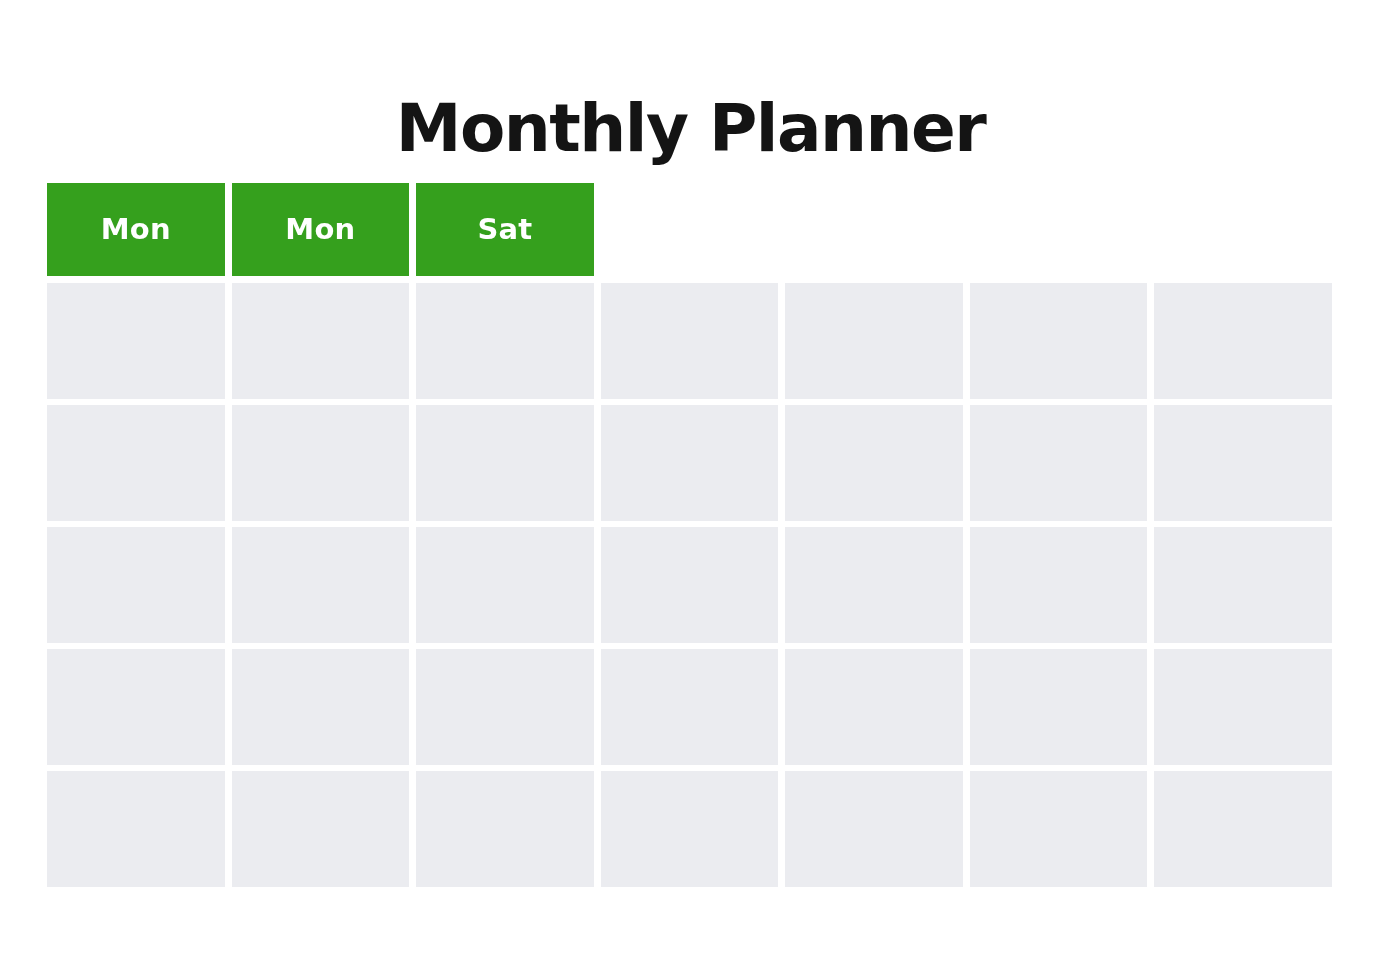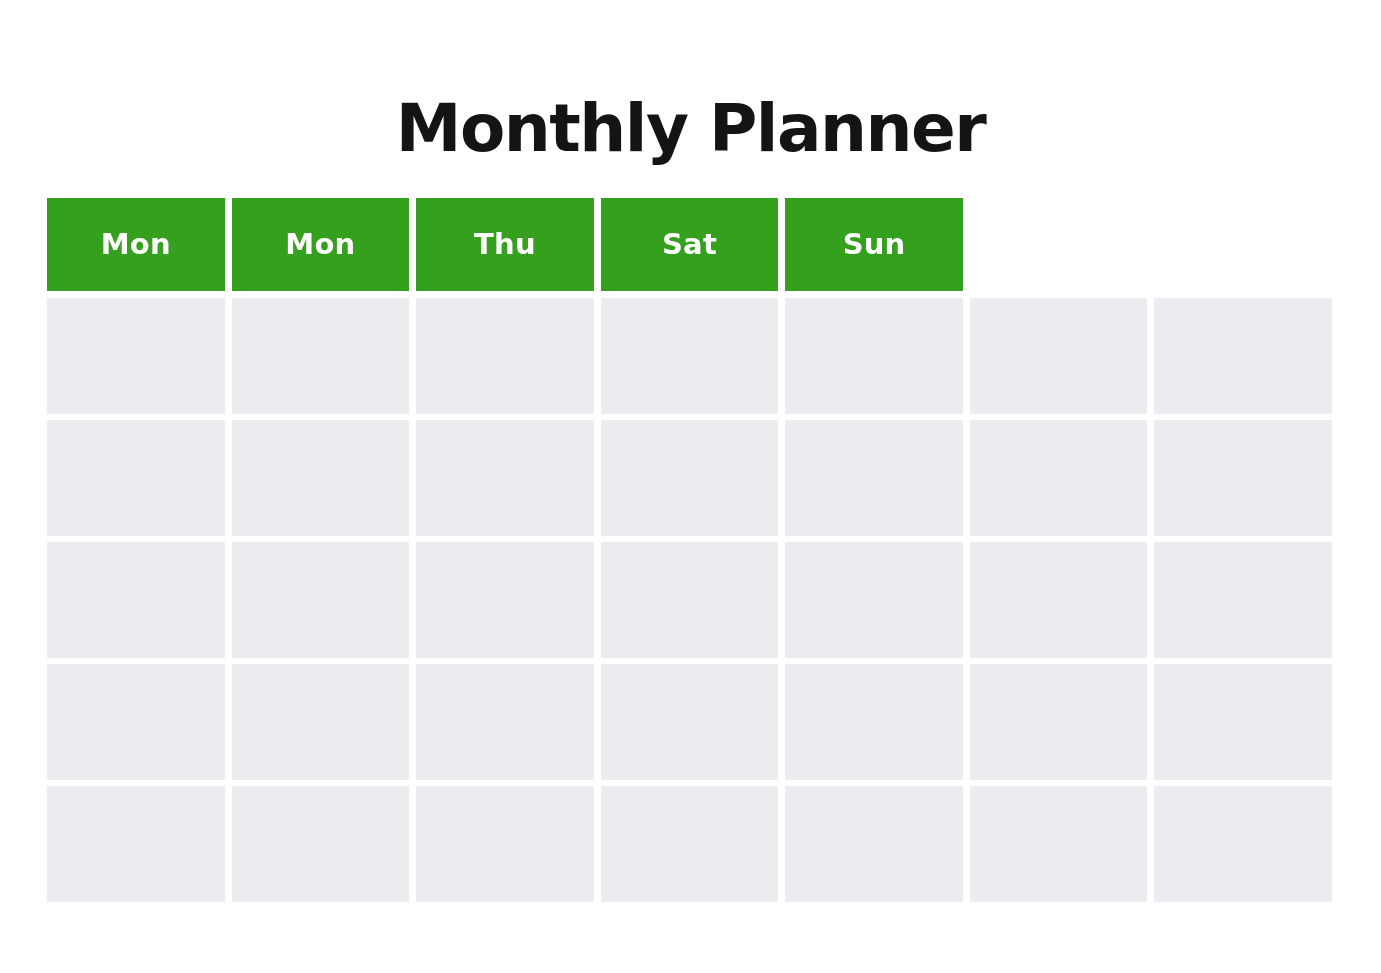--- a/index.html
+++ b/index.html
@@ -34,21 +34,20 @@
     color: #141414;
     line-height: 1;
     white-space: nowrap;
   }
 
   .calendar-grid {
     position: absolute;
     left: 47px;
     top: 183px;
     width: 1285px;
-    margin-top: 15px;
   }
 
   .weekday-header-row {
     display: grid;
     grid-template-columns: repeat(7, 1fr);
     gap: 7px;
     margin-bottom: 7px;
   }
 
   .weekday-header-cell {
@@ -105,28 +104,22 @@
   <div class="calendar-grid">
 
     <div class="weekday-header-row">
       <div class="weekday-header-cell">
         <span class="weekday-label">Mon</span>
       </div>
       <div class="weekday-header-cell">
         <span class="weekday-label">Mon</span>
       </div>
       <div class="weekday-header-cell">
-        <span class="weekday-label">Thu</span>
-      </div>
-      <div class="weekday-header-cell">
         <span class="weekday-label">Sat</span>
       </div>
-      <div class="weekday-header-cell">
-        <span class="weekday-label">Sun</span>
-      </div>
     </div>
 
     <div class="week-row">
       <div class="day-cell">
           <div class="day-cell-content"></div>
         </div>
       <div class="day-cell">
           <div class="day-cell-content"></div>
         </div>
       <div class="day-cell">

